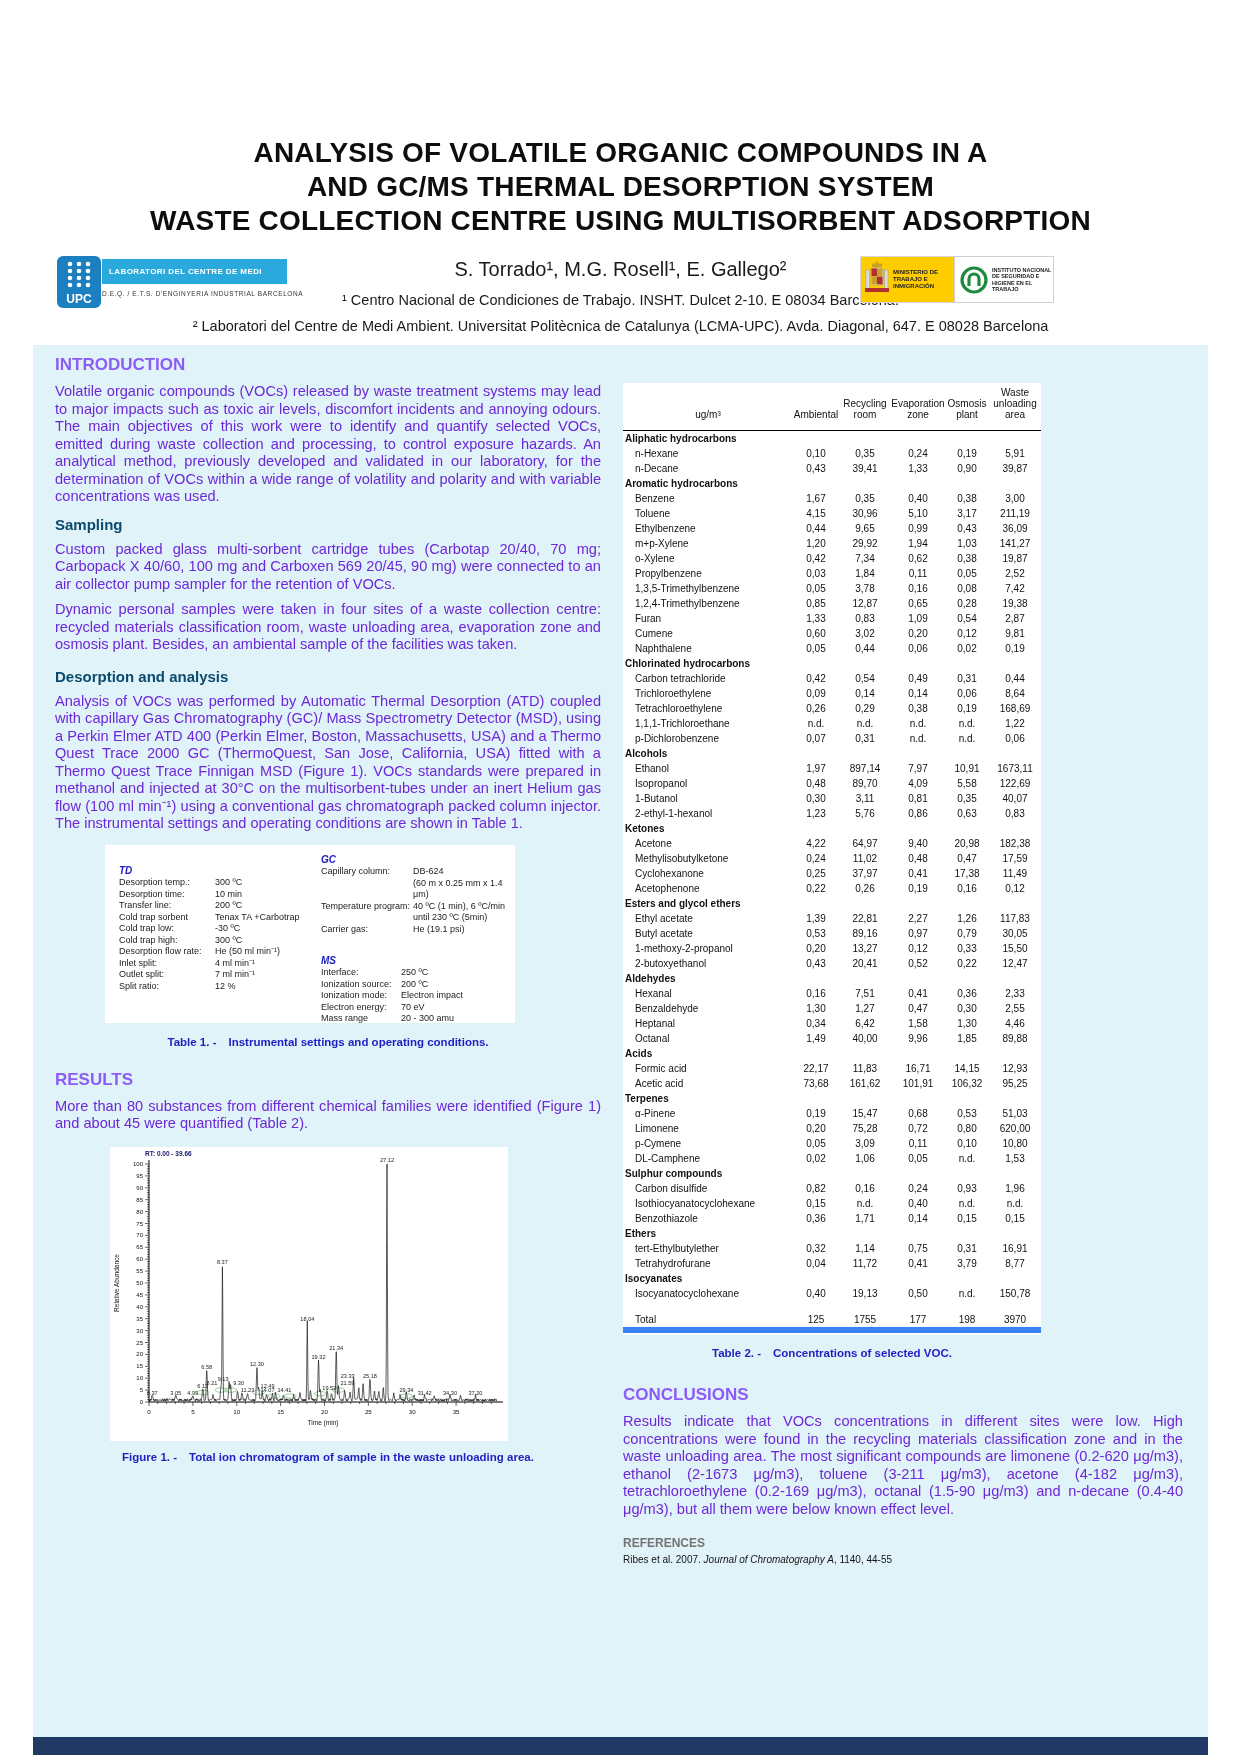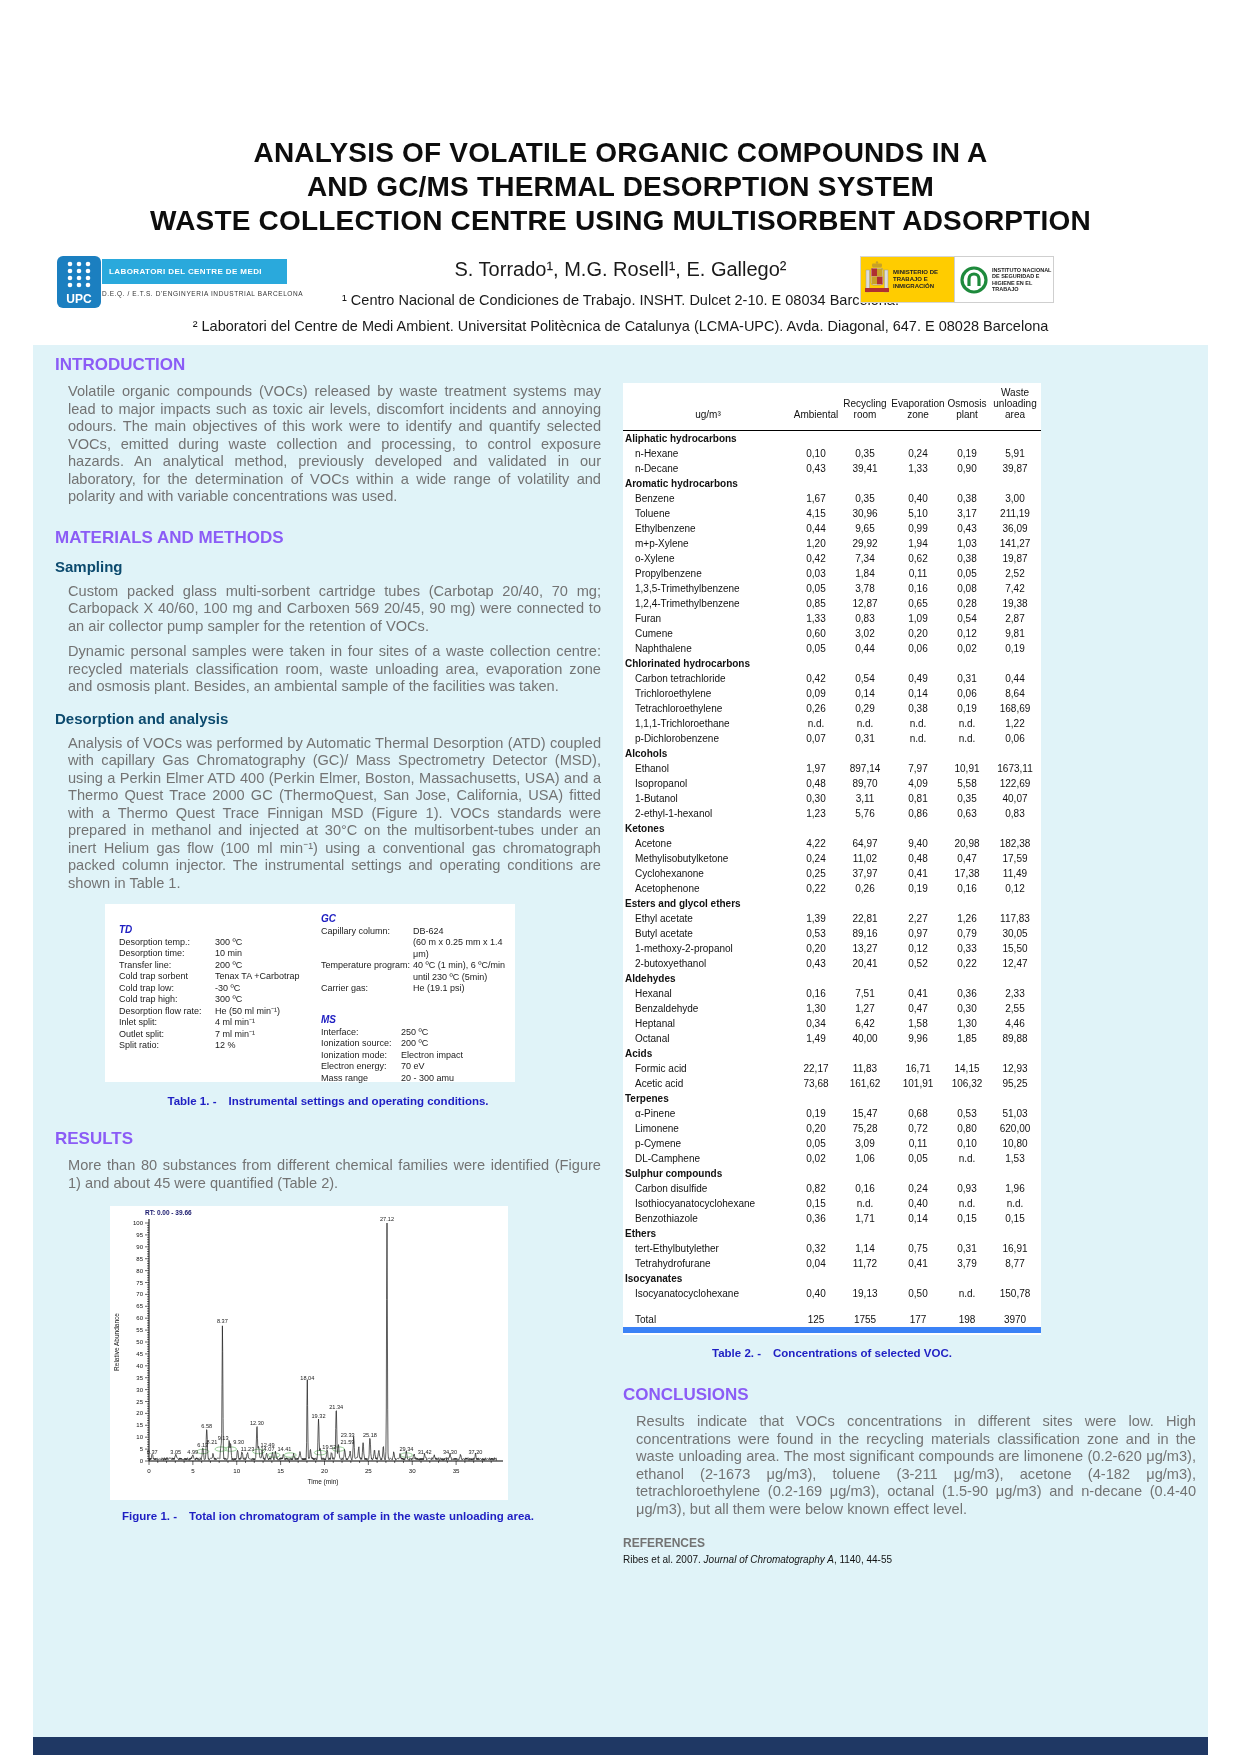--- a/index.html
+++ b/index.html
@@ -26,21 +26,21 @@
              border:1px solid #cfcfcf;display:flex;align-items:center;}
   .insht-text{font-size:5.5px;font-weight:bold;color:#222;line-height:6.5px;width:60px;margin-left:3px;}
 
   
   .content{position:absolute;left:33px;top:345px;width:1175px;height:1392px;background:#E0F3F8;}
   .col-left{position:absolute;left:22px;top:0;width:546px;}
   .col-right{position:absolute;left:590px;top:0;width:570px;}
 
   .h1{color:#8b5cf6;font-size:17px;font-weight:bold;margin-top:10px;}
   .h2{color:#0c4a6e;font-size:15px;font-weight:bold;margin-top:14px;}
-  p{font-size:14.6px;line-height:17.5px;text-align:justify;margin:8px 0 0 13px;color:#737373;}
+  p{font-size:14.6px;line-height:17.5px;text-align:justify;margin:8px 0 0 0;color:#6d28d9;}
 
   
   .t1box{position:relative;margin:12px 0 0 50px;width:410px;height:178px;background:#ffffff;}
   .t1col{position:absolute;font-size:9px;line-height:11.5px;color:#222;}
   #t1-td{left:14px;top:20px;width:192px;}
   #t1-gc{left:216px;top:9px;width:192px;}
   #t1-ms{left:216px;top:110px;width:192px;}
   .t1-title{color:#2020C2;font-weight:bold;font-style:italic;font-size:10px;margin-bottom:1px;}
   .t1row{display:flex;align-items:center;}
   #t1-td .t1l{width:96px;flex:none;}
@@ -134,21 +134,20 @@
     </svg>
     <div class="insht-text">INSTITUTO NACIONAL DE SEGURIDAD E HIGIENE EN EL TRABAJO</div>
   </div>
 
   <div class="content">
 
     <div class="col-left">
       <div class="h1">INTRODUCTION</div>
       <p>Volatile organic compounds (VOCs) released by waste treatment systems may lead to major impacts such as toxic air levels, discomfort incidents and annoying odours. The main objectives of this work were to identify and quantify selected VOCs, emitted during waste collection and processing, to control exposure hazards. An analytical method, previously developed and validated in our laboratory, for the determination of VOCs within a wide range of volatility and polarity and with variable concentrations was used.</p>
 
-      <div class="h1" style="margin-top:22px">MATERIALS AND METHODS</div>
       <div class="h2" style="margin-top:10px">Sampling</div>
       <p>Custom packed glass multi-sorbent cartridge tubes (Carbotap 20/40, 70 mg; Carbopack X 40/60, 100 mg and Carboxen 569 20/45, 90 mg) were connected to an air collector pump sampler for the retention of VOCs.</p>
       <p>Dynamic personal samples were taken in four sites of a waste collection centre: recycled materials classification room, waste unloading area, evaporation zone and osmosis plant. Besides, an ambiental sample of the facilities was taken.</p>
 
       <div class="h2">Desorption and analysis</div>
       <p>Analysis of VOCs was performed by Automatic Thermal Desorption (ATD) coupled with capillary Gas Chromatography (GC)/ Mass Spectrometry Detector (MSD), using a Perkin Elmer ATD 400 (Perkin Elmer, Boston, Massachusetts, USA) and a Thermo Quest Trace 2000 GC (ThermoQuest, San Jose, California, USA) fitted with a Thermo Quest Trace Finnigan MSD (Figure 1). VOCs standards were prepared in methanol and injected at 30°C on the multisorbent-tubes under an inert Helium gas flow (100 ml min⁻¹) using a conventional gas chromatograph packed column injector. The instrumental settings and operating conditions are shown in Table 1.</p>
 
       <div class="t1box">
         <div class="t1col" id="t1-td">
           <div class="t1-title">TD</div>

